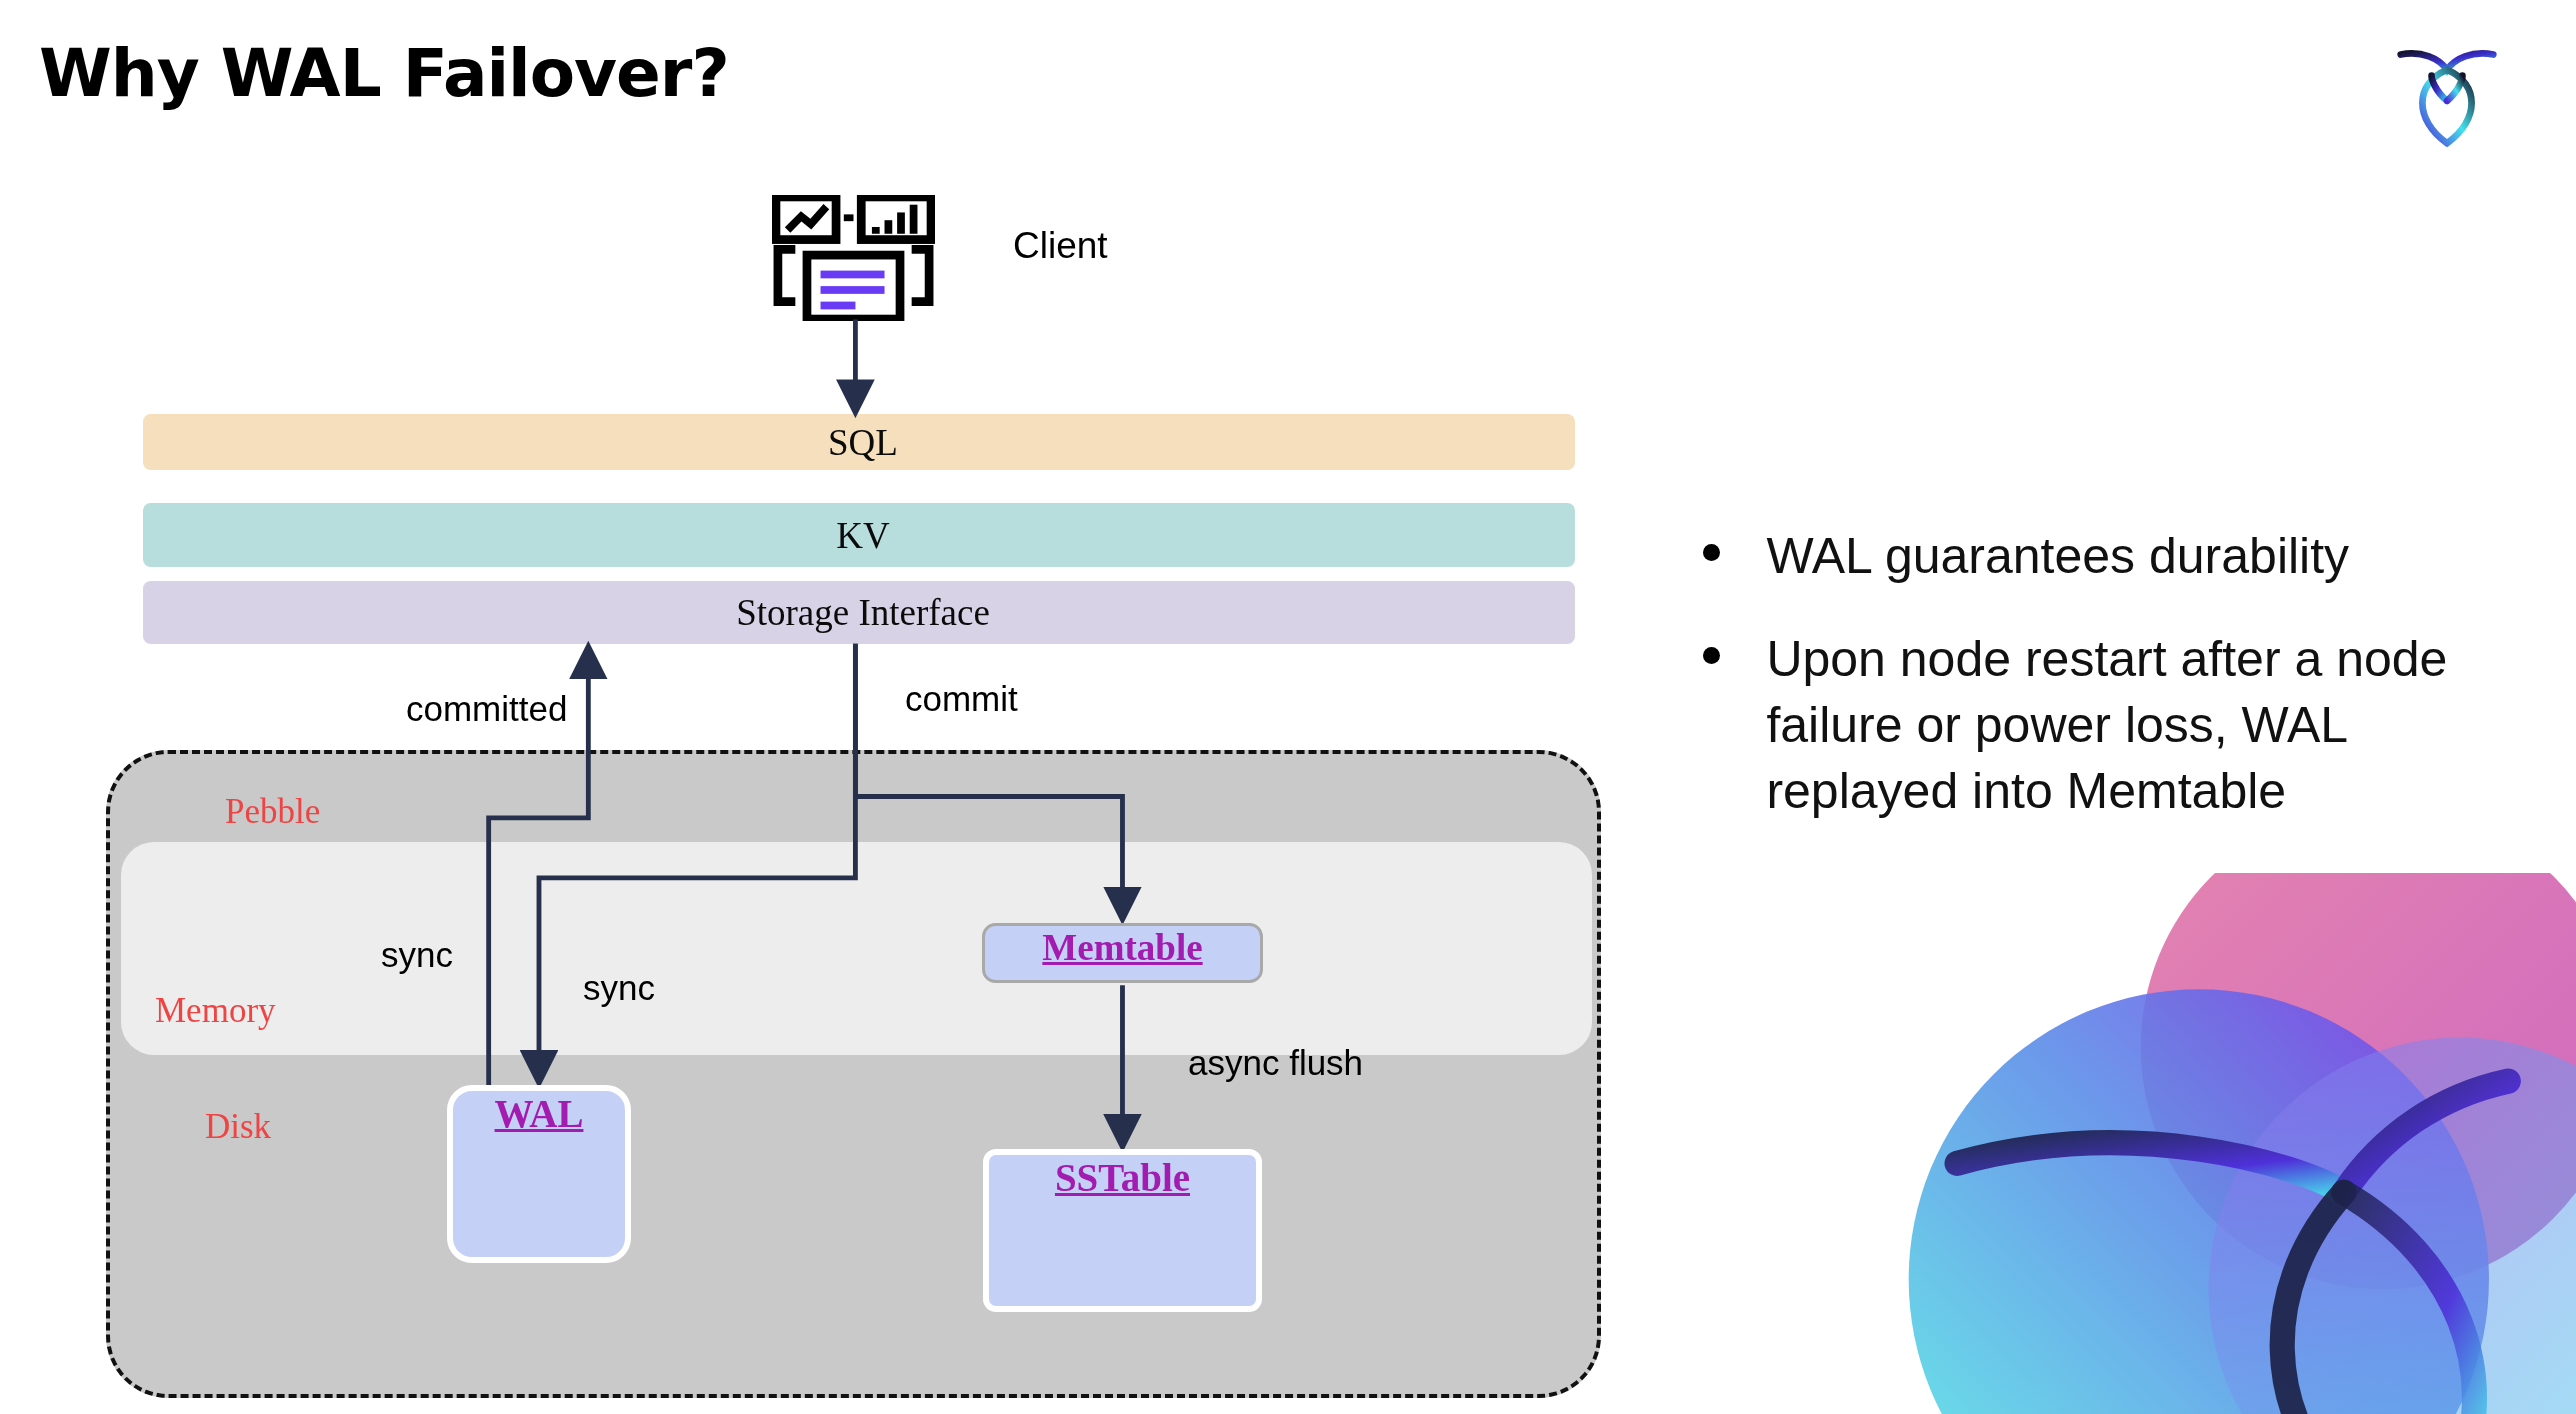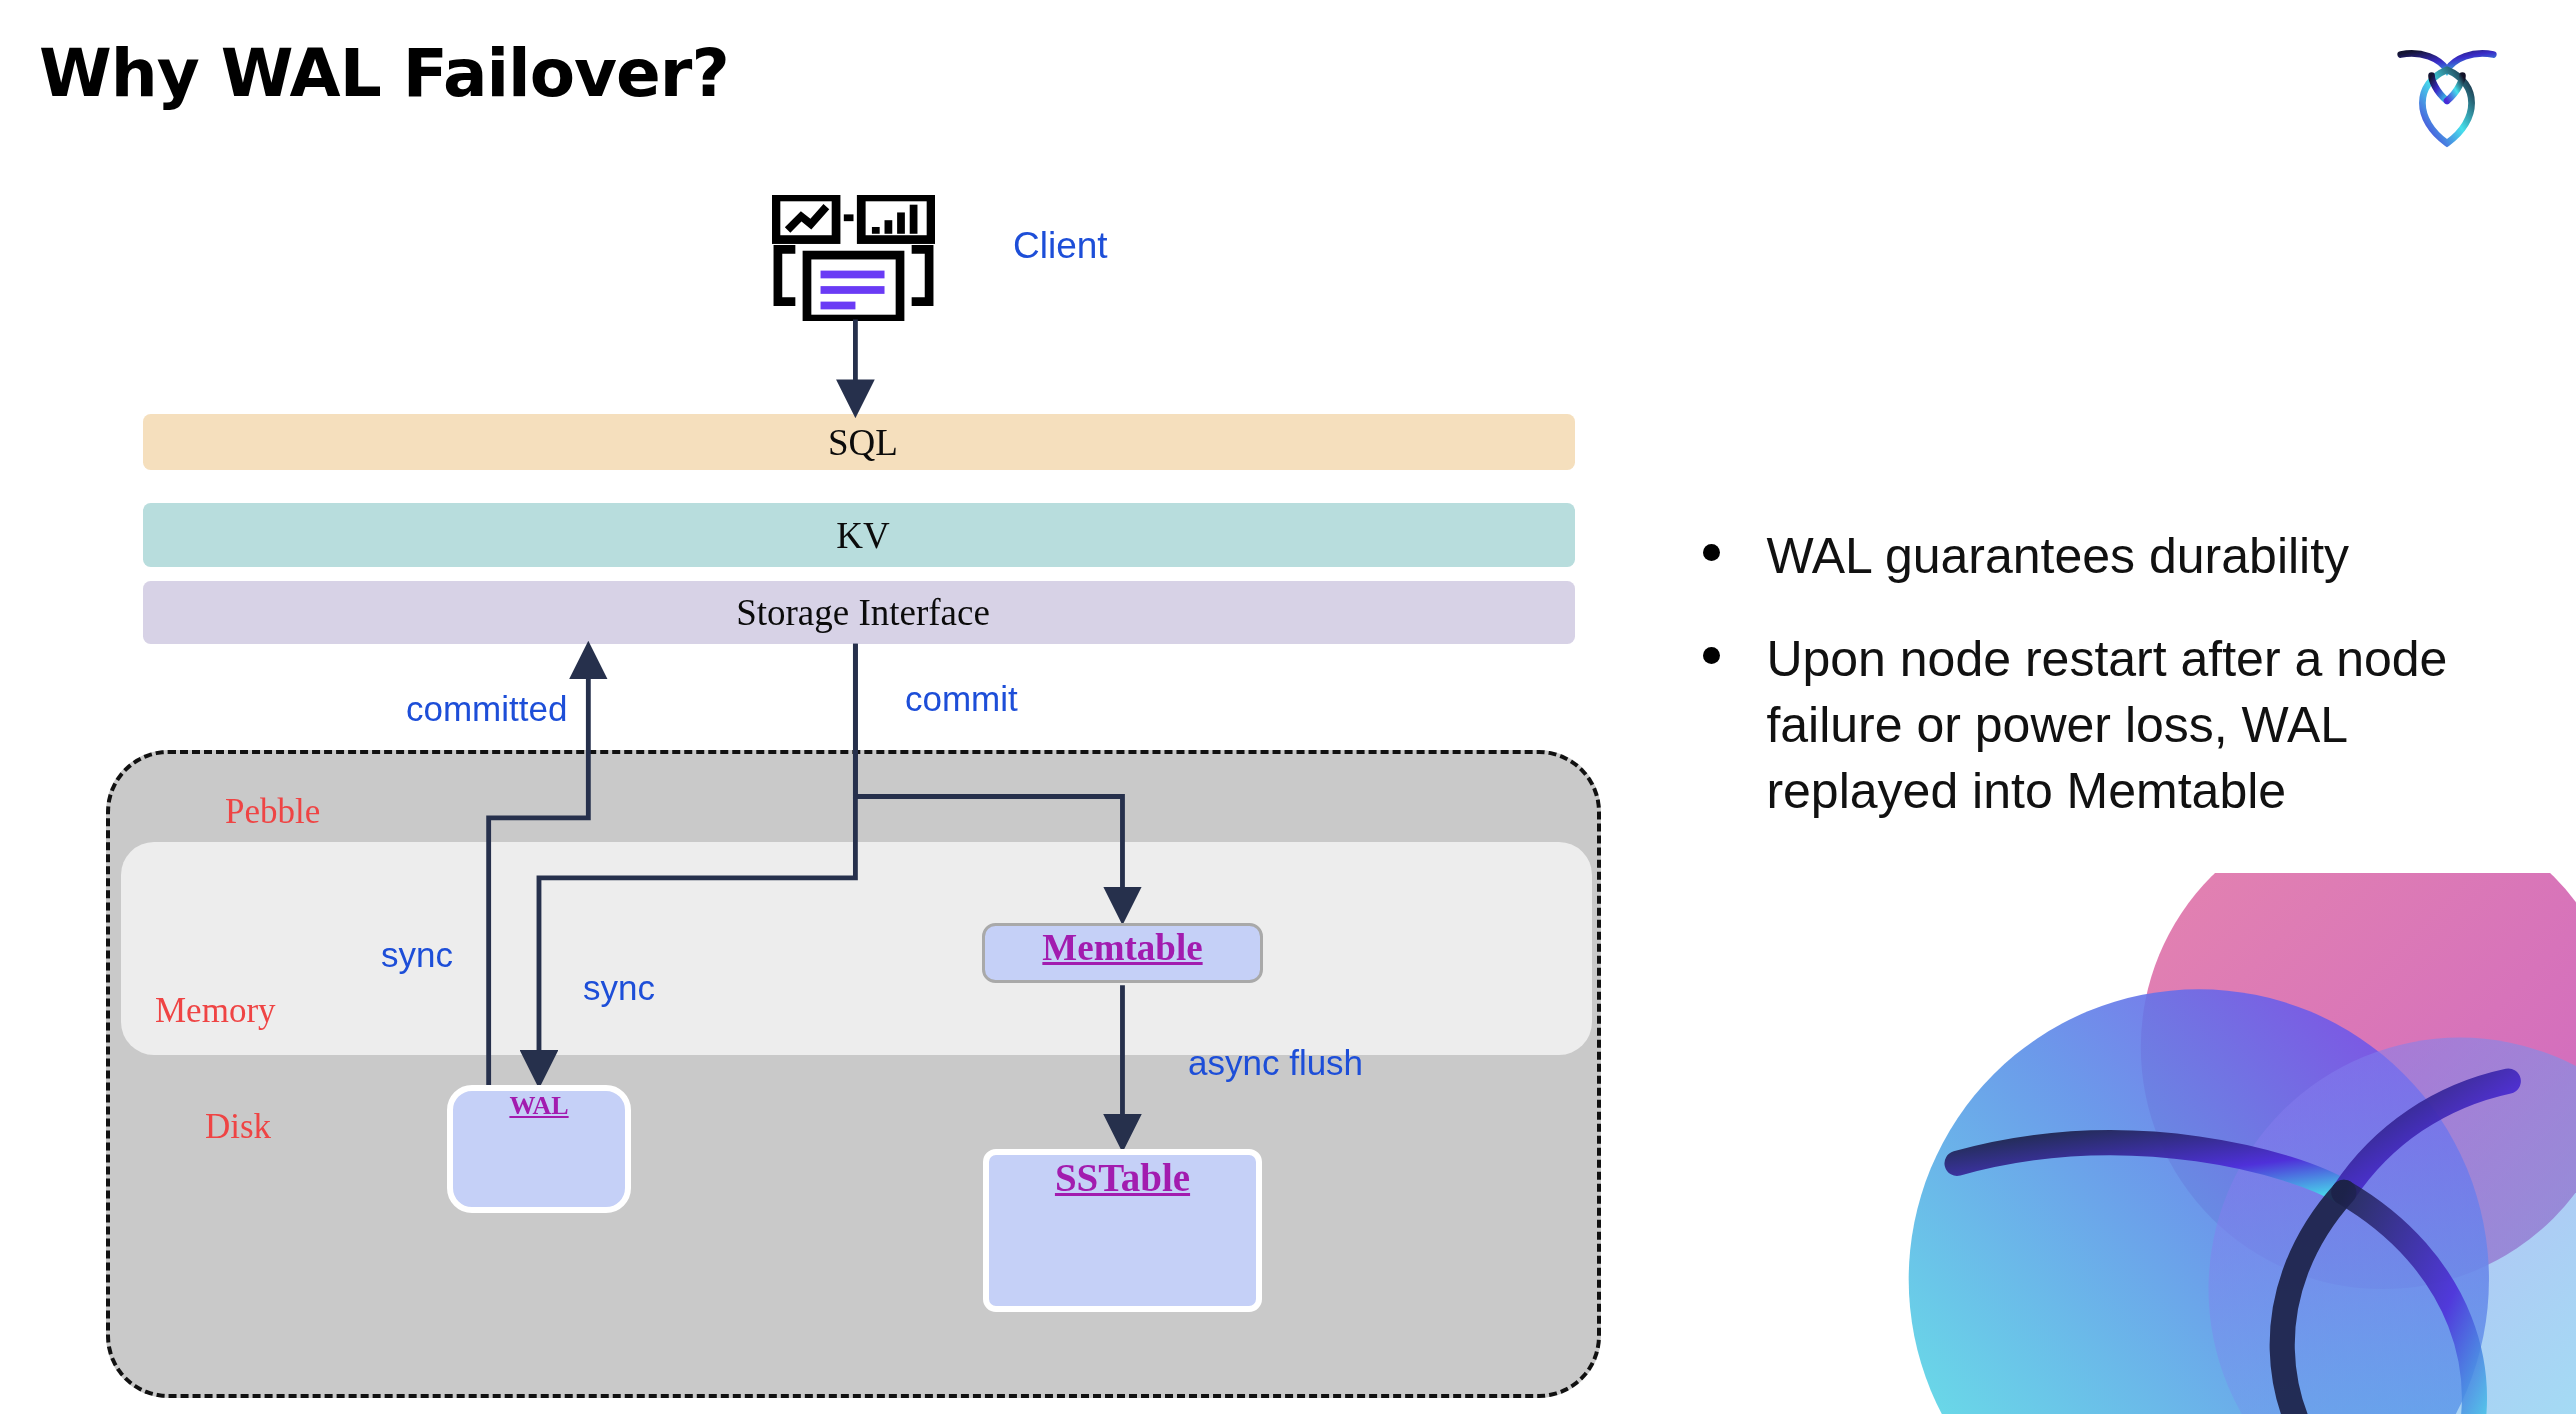--- a/index.html
+++ b/index.html
@@ -55,32 +55,32 @@
   .node-box{
     position:absolute;background:#C5D0F7;border-radius:21px;
     display:flex;align-items:flex-start;justify-content:center;
     font-family:"Liberation Serif", serif;font-weight:bold;color:#a21caf;text-decoration:underline;
   }
   #node-memtable{
     left:982px;top:923px;width:281px;height:60px;font-size:37px;
     border:3.9px solid #A9A9A9;box-sizing:border-box;border-radius:13.5px;
   }
   #node-wal{
-    left:447px;top:1085px;width:184px;height:128px;font-size:26px;
+    left:447px;top:1085px;width:184px;height:178px;font-size:39px;
     border:6.8px solid #fff;box-sizing:border-box;border-radius:25px;
   }
   #node-sstable{
     left:983px;top:1149px;width:279px;height:163px;font-size:39px;
     border:6.8px solid #fff;box-sizing:border-box;border-radius:13px;
   }
 
   
   .edge-label{
     position:absolute;font-family:"Liberation Sans", sans-serif;
-    font-size:35px;color:#1d4ed8;white-space:nowrap;
+    font-size:35px;color:#000000;white-space:nowrap;
   }
   #lbl-committed{left:406px;top:689px;}
   #lbl-commit{left:905px;top:679px;}
   #lbl-sync-left{left:381px;top:935px;}
   #lbl-sync-right{left:583px;top:968px;}
   #lbl-asyncflush{left:1188px;top:1043px;}
   #lbl-client{left:1013px;top:225px;font-size:37px;}
 
   
   #wires{position:absolute;left:0;top:0;width:1645px;height:1415px;pointer-events:none;}

